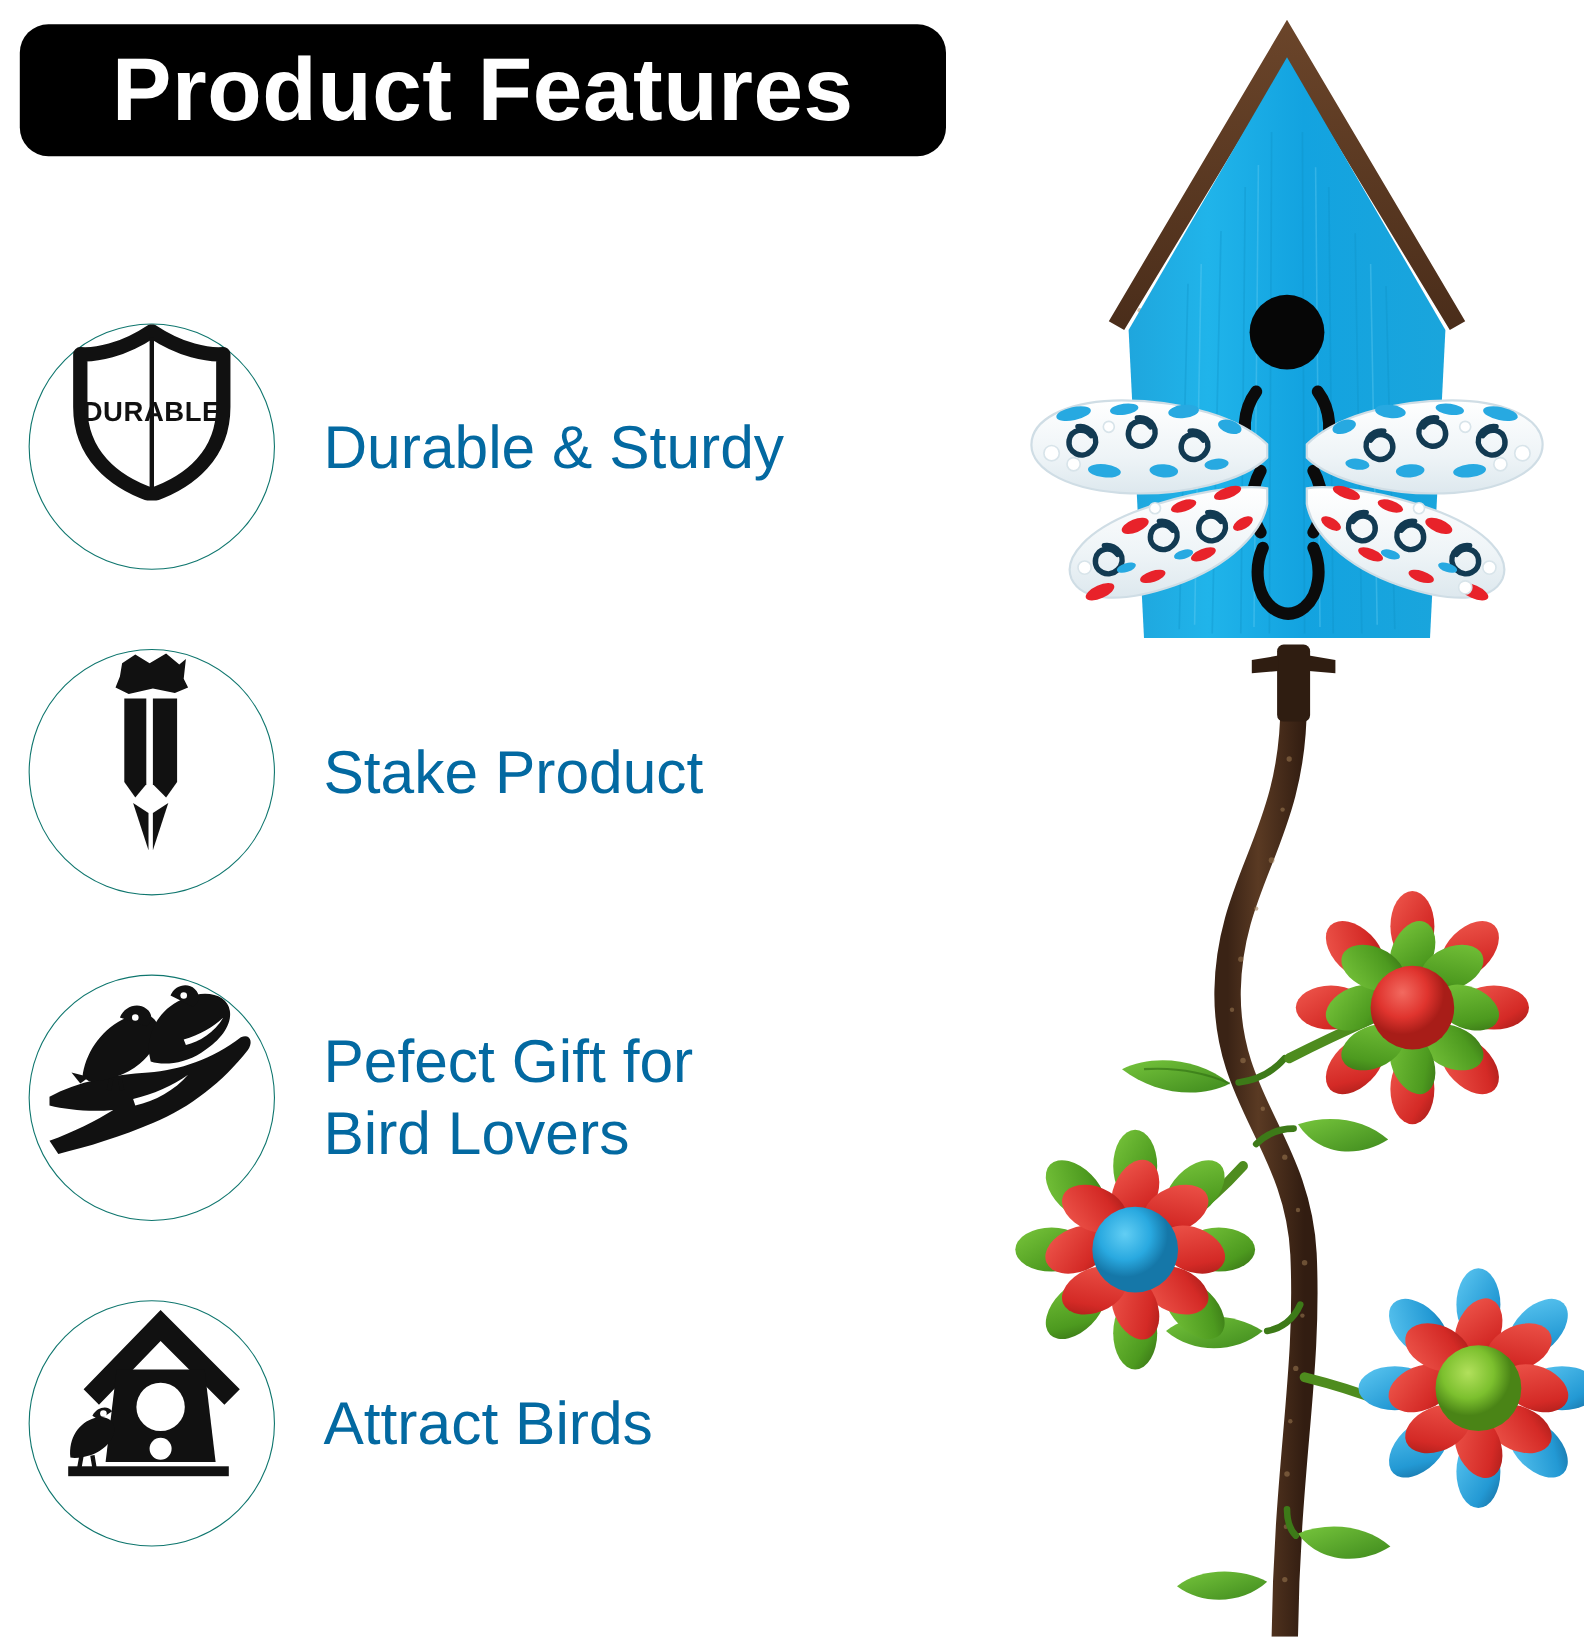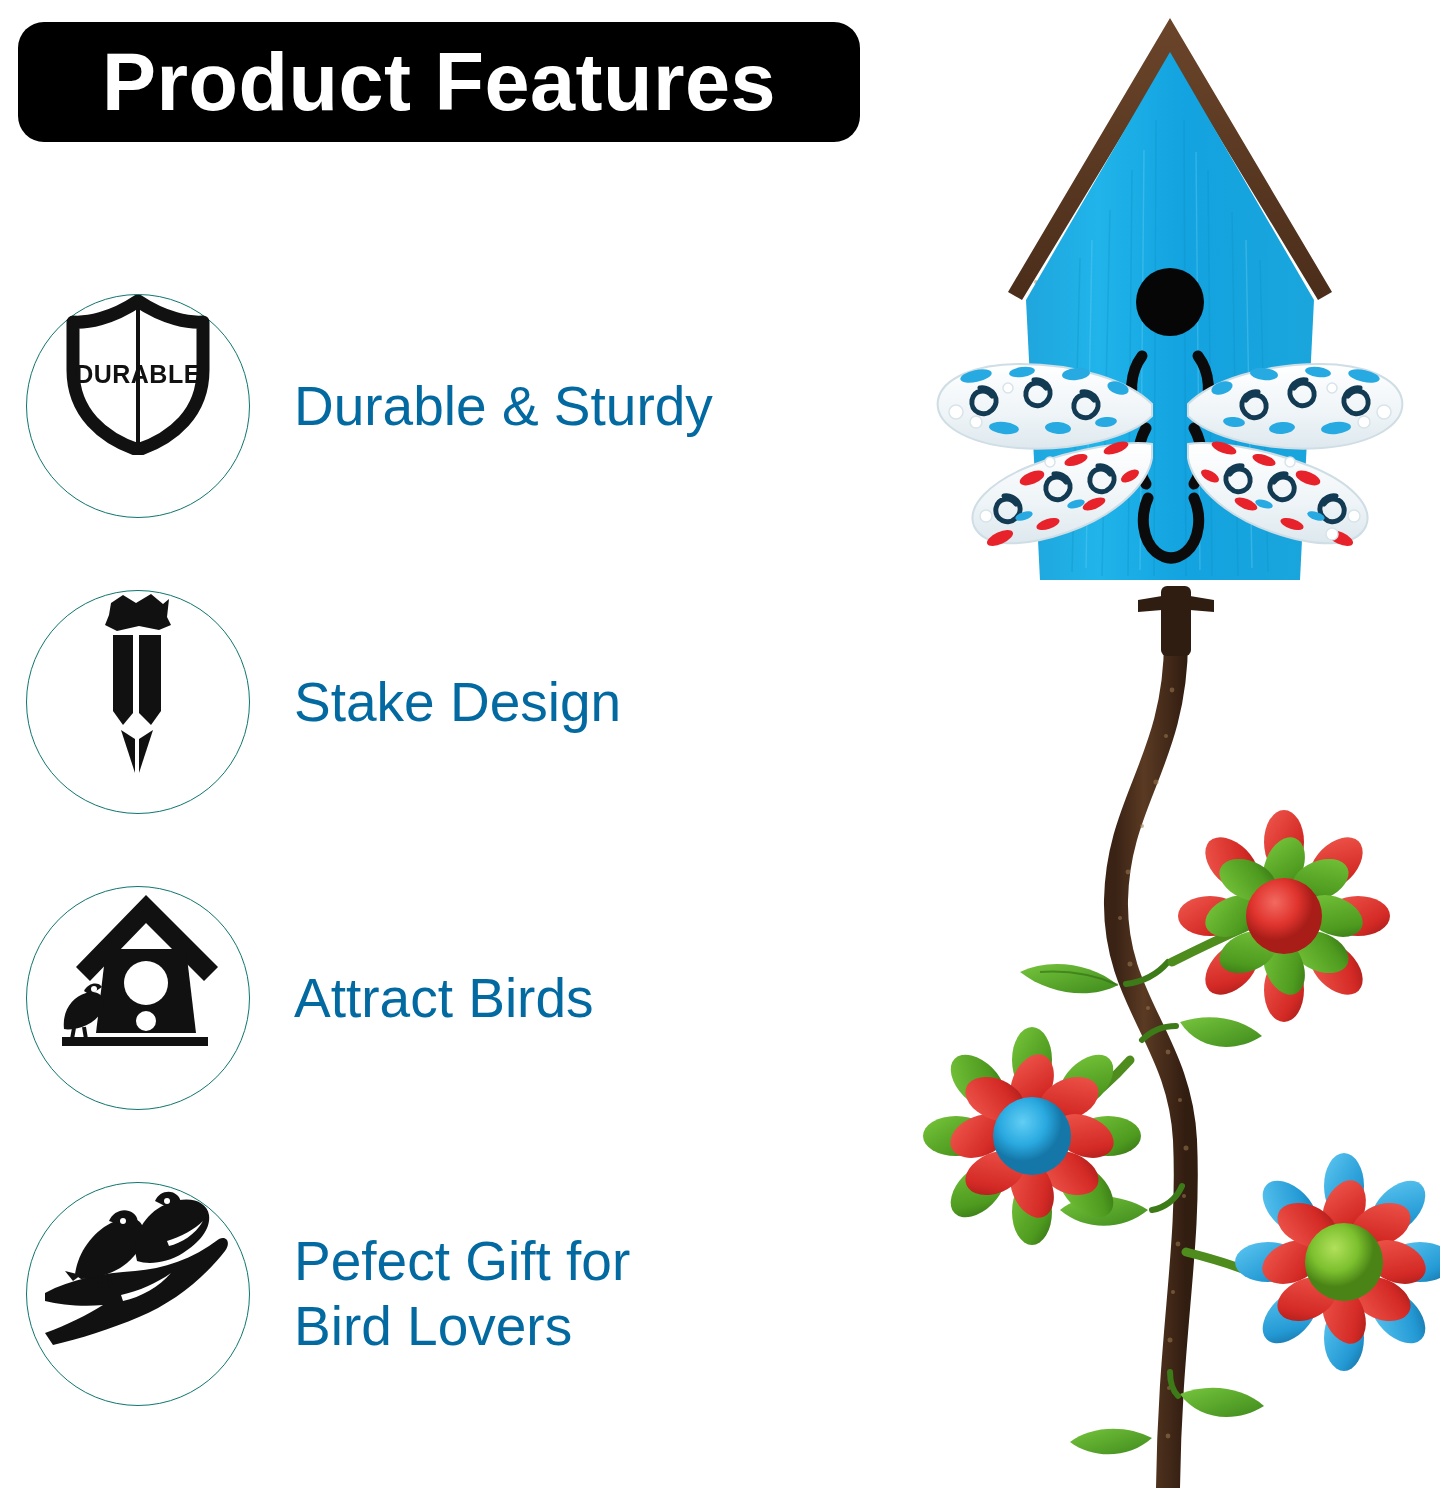--- a/index.html
+++ b/index.html
@@ -120,21 +120,53 @@
             <path d="M40 44 L60 44 L60 122 L50 134 L40 120 Z" fill="#111111"></path>
 
             <path d="M66 44 L88 44 L88 120 L78 134 L66 122 Z" fill="#111111"></path>
 
             <path d="M48 139 L62 148 L62 182 Z" fill="#111111"></path>
 
             <path d="M80 139 L66 148 L66 182 Z" fill="#111111"></path>
           </svg>
         </span>
       </div>
-      <div class="feature-label">Stake Design</div>
+      <div class="feature-label">Stake Product</div>
+    </div>
+
+    <div class="feature">
+      <div class="icon-circle">
+        <span>
+          <svg width="190" height="175" viewBox="0 0 190 175">
+
+            <path d="M2 110 C28 96 60 90 92 88 C120 86 150 76 176 56 C184 52 188 60 182 68
+                     C160 96 130 120 96 134 C68 146 36 156 10 162 L2 150 C24 142 44 132 60 122
+                     C40 124 18 122 2 118 Z" fill="#111111"></path>
+
+            <path d="M78 112 C96 108 114 100 128 90 C116 104 98 114 80 118 Z" fill="#ffffff"></path>
+
+            <path d="M32 92 C34 72 48 50 68 40 C84 32 96 34 100 44 C104 56 96 70 84 80
+                     C72 90 54 96 38 96 Z" fill="#111111"></path>
+            <path d="M66 38 C70 28 82 24 90 30 C96 34 96 42 90 46 Z" fill="#111111"></path>
+            <circle cx="80" cy="38" r="3" fill="#ffffff"></circle>
+            <path d="M22 88 L38 92 L30 98 Z" fill="#111111"></path>
+
+            <path d="M92 68 C92 48 104 28 126 20 C146 12 164 18 166 32 C168 46 156 60 140 70
+                     C124 80 106 82 94 78 Z" fill="#111111"></path>
+            <path d="M112 18 C116 8 128 6 134 12 C140 17 138 26 132 28 Z" fill="#111111"></path>
+            <circle cx="124" cy="18" r="3" fill="#ffffff"></circle>
+
+            <path d="M124 58 C138 54 152 46 160 38 C152 52 138 60 126 63 Z" fill="#ffffff"></path>
+
+            <path d="M58 94 L56 104 M66 94 L68 104" stroke="#111111" stroke-width="4"></path>
+          </svg>
+        </span>
+      </div>
+      <div class="feature-label">Pefect Gift for
+Bird Lovers</div>
     </div>
 
     <div class="feature">
       <div class="icon-circle">
         <span>
           <svg width="180" height="165" viewBox="0 0 180 165">
 
             <path d="M98 8 L170 80 L156 94 L98 36 L42 94 L28 80 Z" fill="#111111"></path>
 
             <path d="M58 62 L138 62 L148 146 L48 146 Z" fill="#111111"></path>
@@ -147,52 +179,20 @@
 
             <path d="M16 142 C14 124 24 110 38 106 C48 103 56 108 56 116 C56 126 46 136 34 140
                      C28 142 20 143 16 142 Z" fill="#111111"></path>
             <path d="M36 104 C40 96 50 94 54 100 L42 108 Z" fill="#111111"></path>
             <circle cx="46" cy="102" r="3" fill="#ffffff"></circle>
             <path d="M26 141 L24 152 M36 140 L38 152" stroke="#111111" stroke-width="4"></path>
           </svg>
         </span>
       </div>
       <div class="feature-label">Attract Birds</div>
-    </div>
-
-    <div class="feature">
-      <div class="icon-circle">
-        <span>
-          <svg width="190" height="175" viewBox="0 0 190 175">
-
-            <path d="M2 110 C28 96 60 90 92 88 C120 86 150 76 176 56 C184 52 188 60 182 68
-                     C160 96 130 120 96 134 C68 146 36 156 10 162 L2 150 C24 142 44 132 60 122
-                     C40 124 18 122 2 118 Z" fill="#111111"></path>
-
-            <path d="M78 112 C96 108 114 100 128 90 C116 104 98 114 80 118 Z" fill="#ffffff"></path>
-
-            <path d="M32 92 C34 72 48 50 68 40 C84 32 96 34 100 44 C104 56 96 70 84 80
-                     C72 90 54 96 38 96 Z" fill="#111111"></path>
-            <path d="M66 38 C70 28 82 24 90 30 C96 34 96 42 90 46 Z" fill="#111111"></path>
-            <circle cx="80" cy="38" r="3" fill="#ffffff"></circle>
-            <path d="M22 88 L38 92 L30 98 Z" fill="#111111"></path>
-
-            <path d="M92 68 C92 48 104 28 126 20 C146 12 164 18 166 32 C168 46 156 60 140 70
-                     C124 80 106 82 94 78 Z" fill="#111111"></path>
-            <path d="M112 18 C116 8 128 6 134 12 C140 17 138 26 132 28 Z" fill="#111111"></path>
-            <circle cx="124" cy="18" r="3" fill="#ffffff"></circle>
-
-            <path d="M124 58 C138 54 152 46 160 38 C152 52 138 60 126 63 Z" fill="#ffffff"></path>
-
-            <path d="M58 94 L56 104 M66 94 L68 104" stroke="#111111" stroke-width="4"></path>
-          </svg>
-        </span>
-      </div>
-      <div class="feature-label">Pefect Gift for
-Bird Lovers</div>
     </div>
 
   </div>
 
   <div class="product">
     <svg width="560" height="1488" viewBox="0 0 560 1488">
       <defs>
         <linearGradient id="blueBody" x1="0" y1="0" x2="1" y2="0">
           <stop offset="0%" stop-color="#1fa6dd"></stop>
           <stop offset="25%" stop-color="#20b4ea"></stop>

